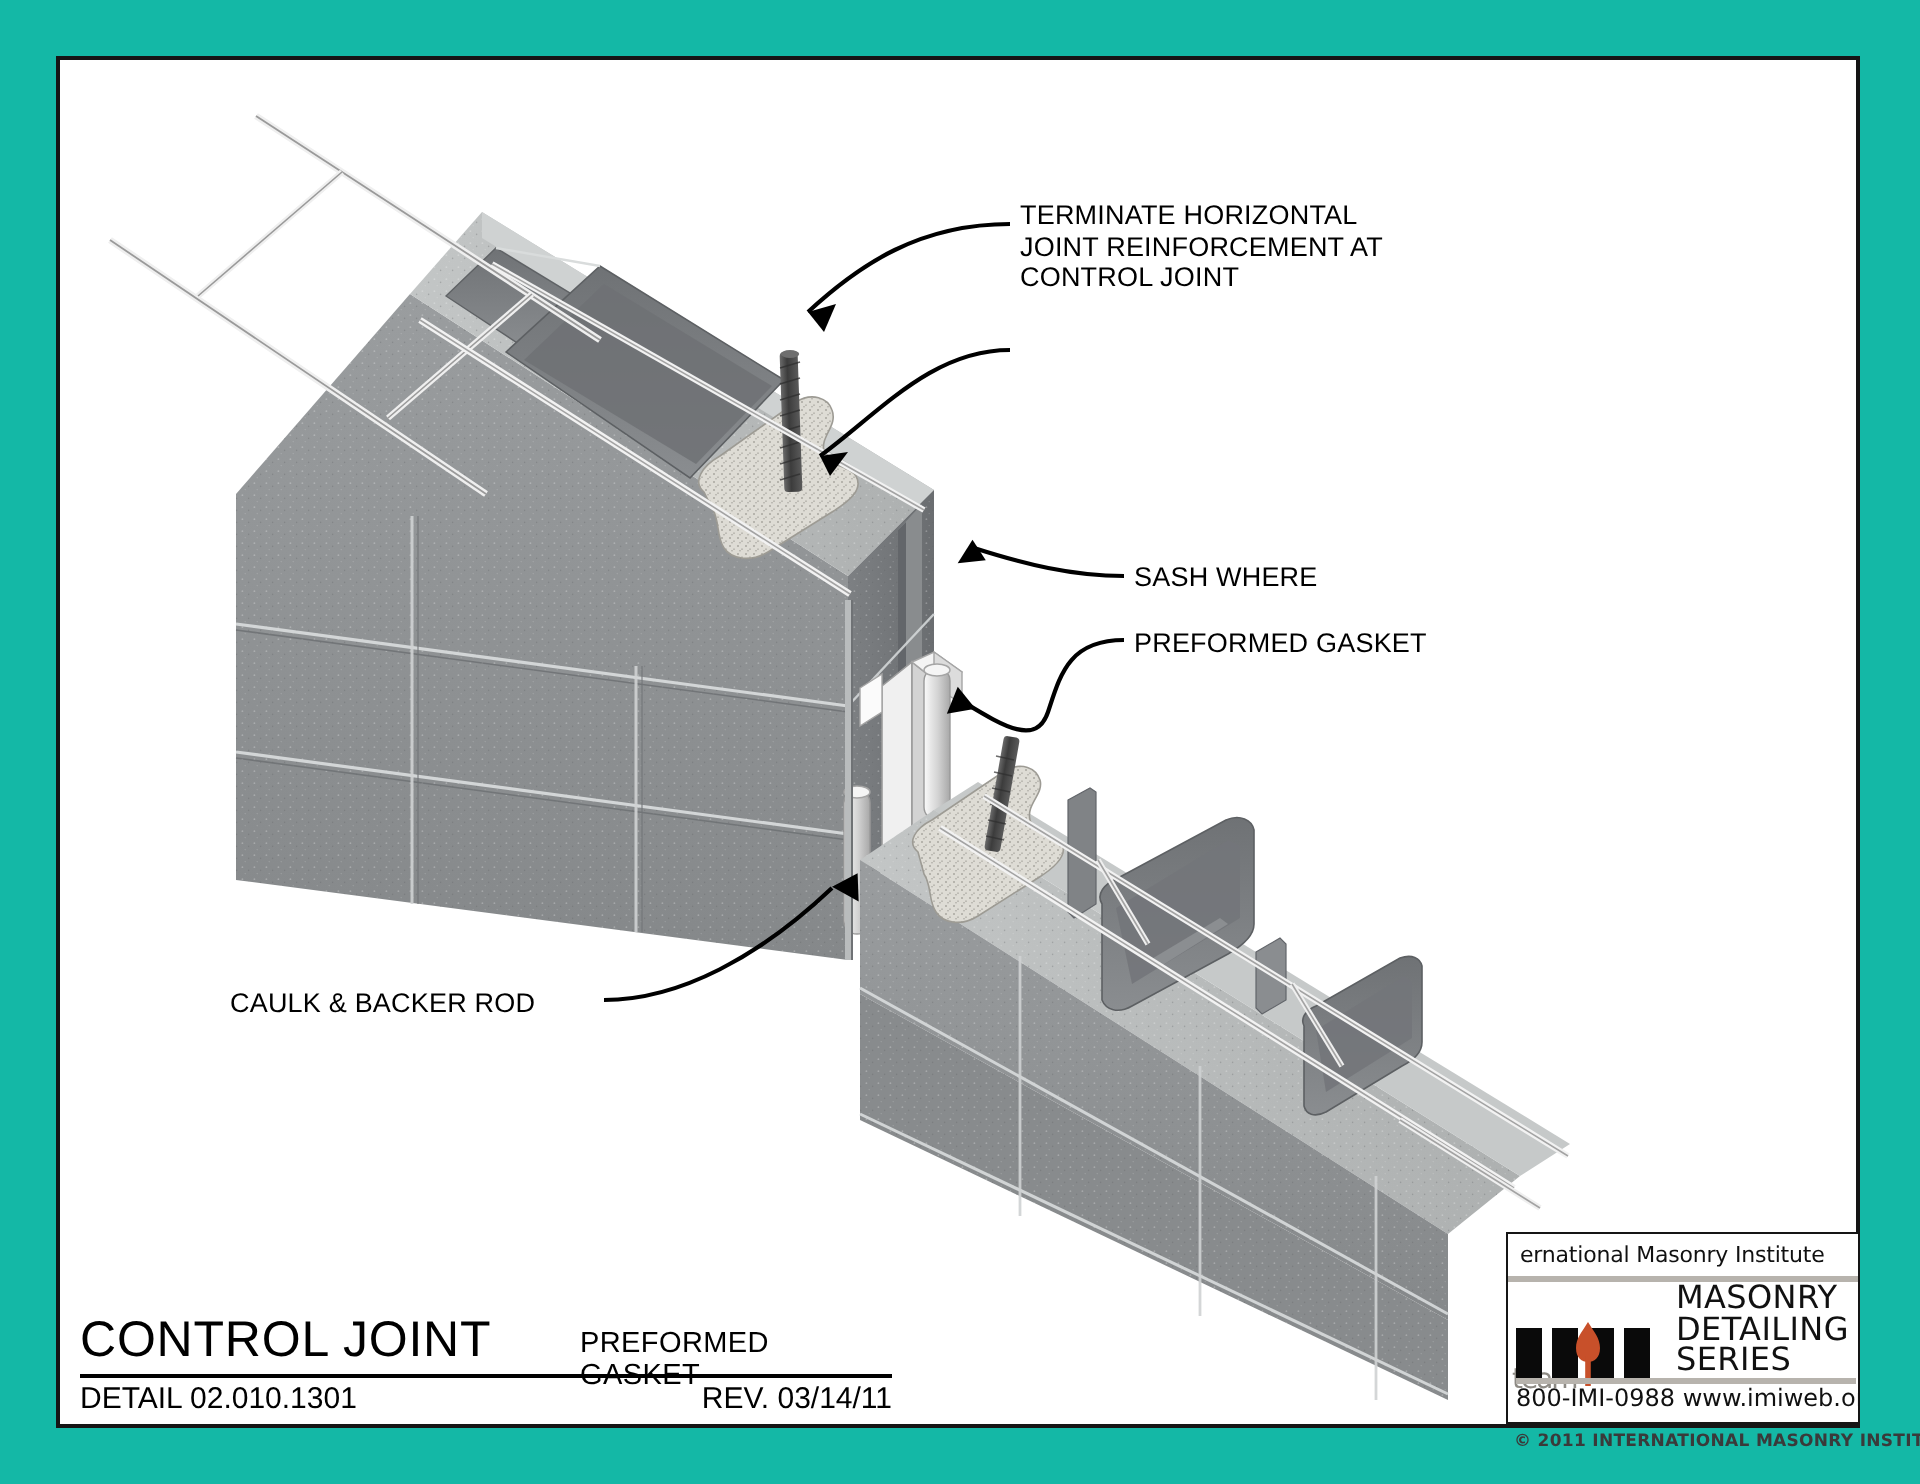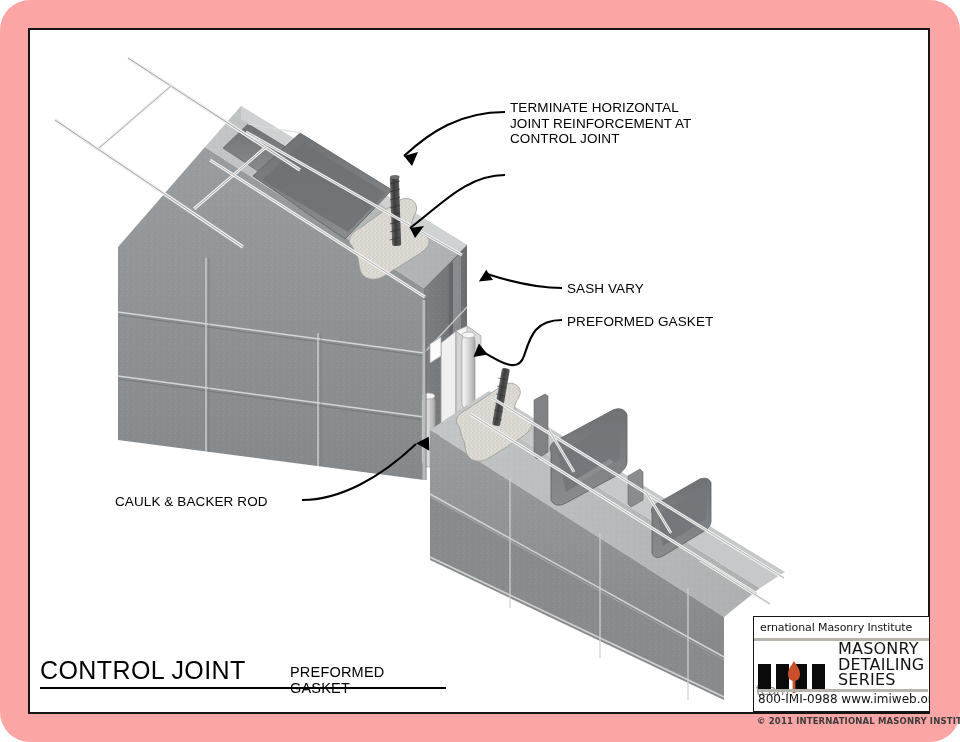--- a/index.html
+++ b/index.html
@@ -1,19 +1,19 @@
 <!DOCTYPE html>
 <html><head>
 <meta charset="utf-8">
 <style>
   html,body{margin:0;padding:0;background:#fff;}
   body{width:960px;height:742px;position:relative;overflow:hidden;
        font-family:"Liberation Sans",sans-serif;color:#000;}
 
-  #sheet{position:absolute;inset:0;background:#fca5a5;border-radius:30px;}
+  #sheet{position:absolute;inset:0;background:#14b8a6;}
 
   
   #frame{position:absolute;left:28px;top:28px;width:902px;height:686px;
          border:2px solid #151515;box-sizing:border-box;background:#fff;}
 
   
   #art{position:absolute;left:0;top:0;width:960px;height:742px;}
 
   
   .callout{position:absolute;font-size:13.5px;line-height:15.5px;
@@ -320,30 +320,34 @@
       <polygon points="410,228 424,226 415,238"></polygon>
       <polygon points="487,274 501,272 494,284" transform="rotate(182 490 277)"></polygon>
       <polygon points="480,350 494,346 490,360" transform="rotate(186 484 352)"></polygon>
       <polygon points="416,444 428,436 430,450" transform="rotate(6 422 444)"></polygon>
     </g>
   </svg>
 
   <div class="callout" id="co-terminate">TERMINATE HORIZONTAL
 JOINT REINFORCEMENT AT
 CONTROL JOINT</div>
-  <div class="callout" id="co-sash">SASH VARY</div>
+  <div class="callout" id="co-sash">SASH WHERE</div>
   <div class="callout" id="co-gasket">PREFORMED GASKET</div>
   <div class="callout" id="co-caulk">CAULK &amp; BACKER ROD</div>
 
   <div id="titleblock">
     <div id="tb-row1">
       <div id="tb-main">CONTROL JOINT</div>
       <div id="tb-sub">PREFORMED GASKET</div>
     </div>
     <div id="tb-rule"></div>
+    <div id="tb-row2">
+      <div id="tb-detail">DETAIL 02.010.1301</div>
+      <div id="tb-rev">REV. 03/14/11</div>
+    </div>
   </div>
 
   <div id="logobox">
     <div id="logo-inst">ernational Masonry Institute</div>
     <div id="logo-rule1"></div>
 
     <div id="team-wrap">
       <div id="team-word">team</div>
       <div class="bar" id="b1"></div>
       <div class="bar" id="b2"></div>

